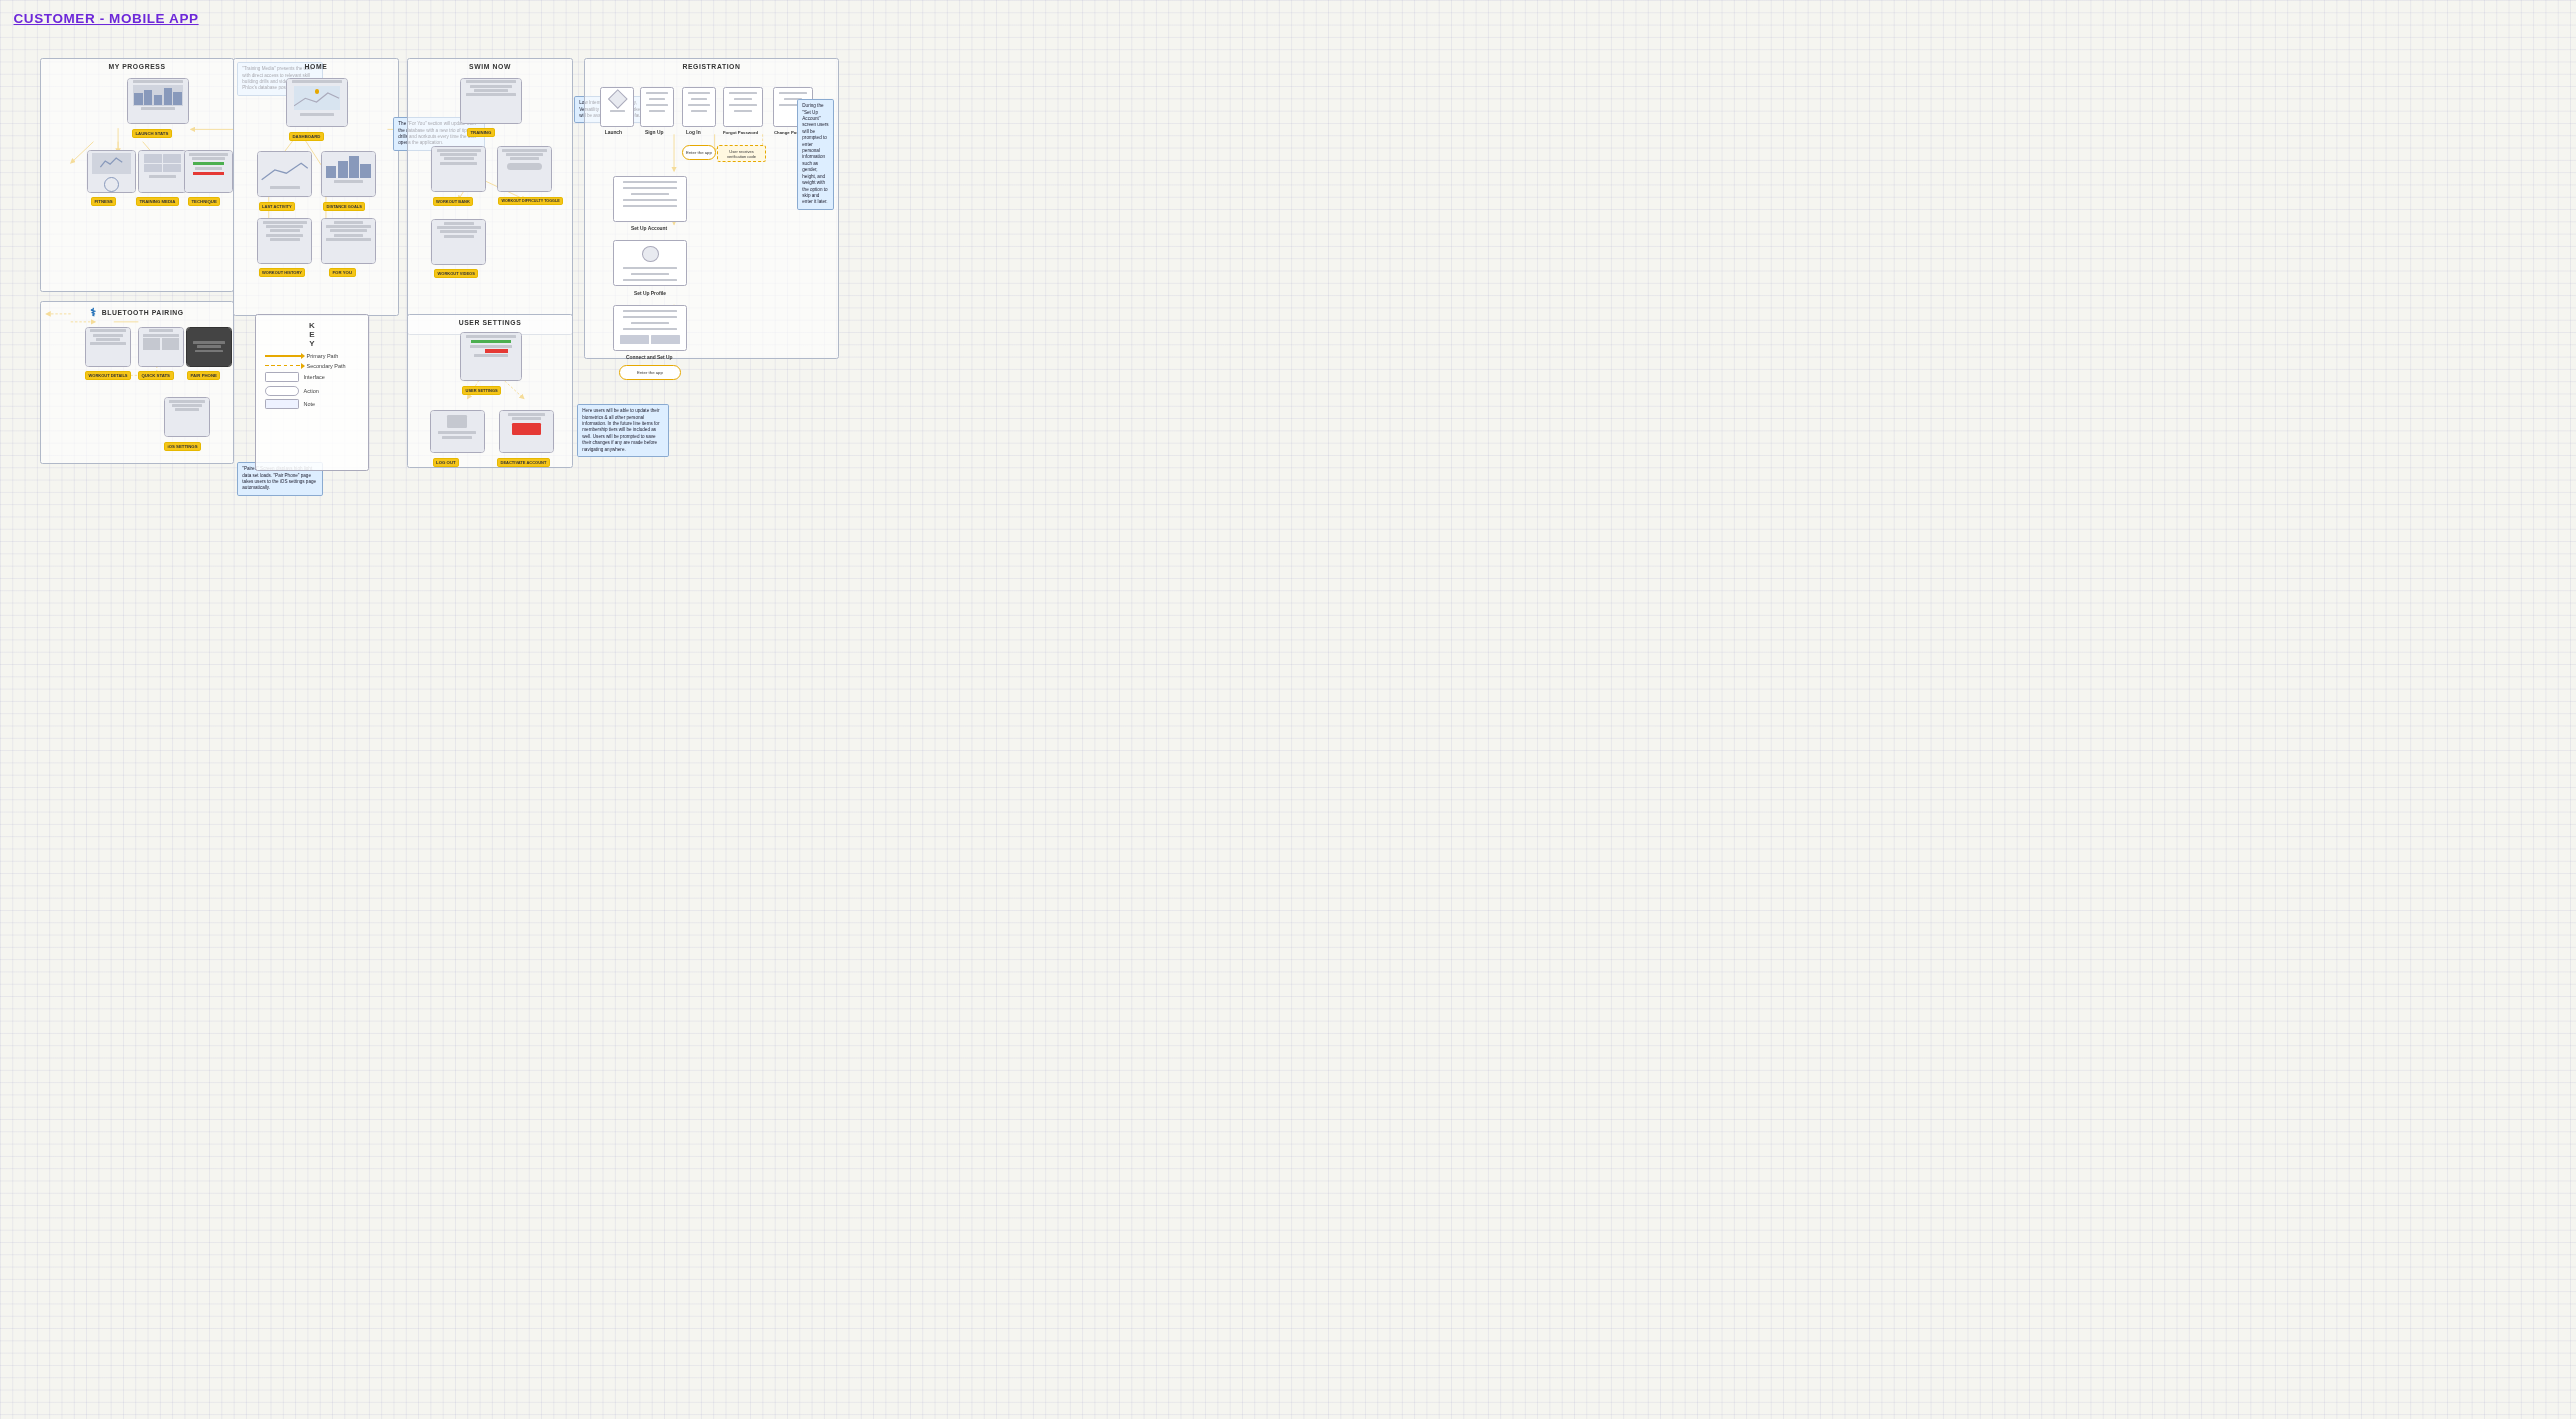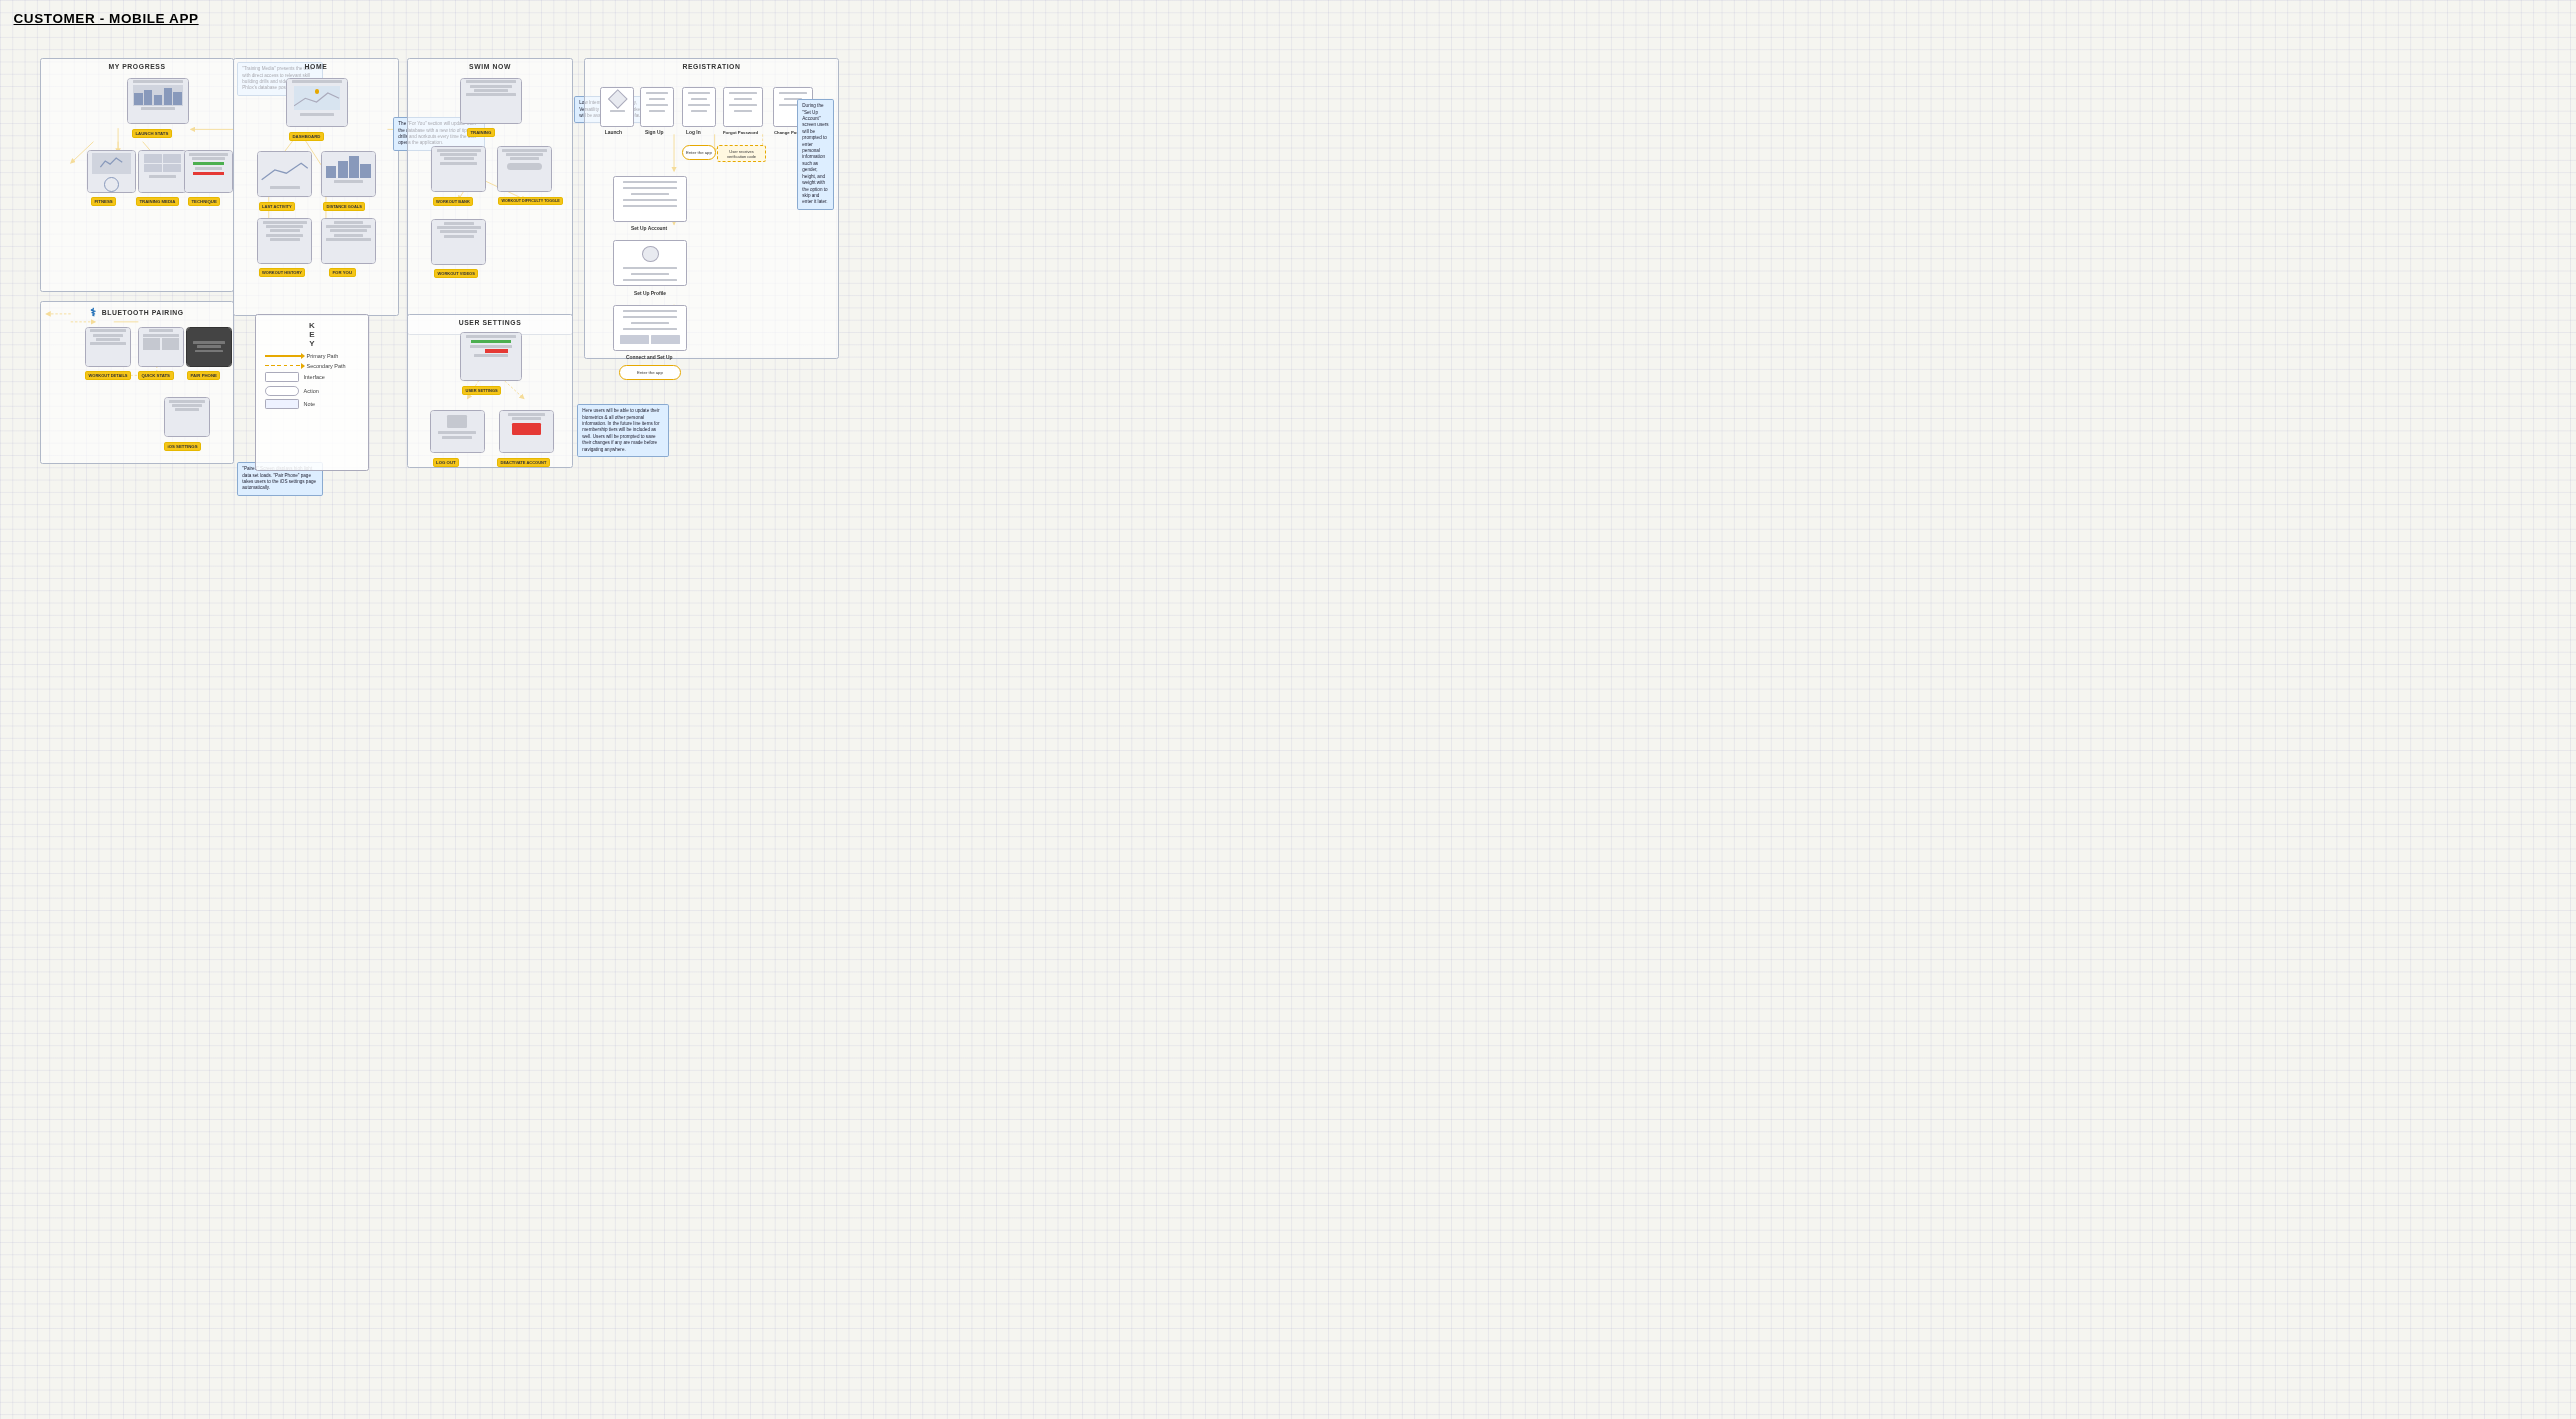--- a/index.html
+++ b/index.html
@@ -14,21 +14,21 @@
         linear-gradient(90deg, rgba(150,150,200,0.15) 0.6px, transparent 0.6px);
       background-size: 12.3px 12.3px;
     }
 
     .page-title {
       position: absolute;
       top: 11px;
       left: 13.5px;
       font-size: 13.5px;
       font-weight: bold;
-      color: #000000;
+      color: #6d28d9;
       text-decoration: underline;
       letter-spacing: 0.6px;
       text-align: right;
     }
 
     
     .section-box {
       position: absolute;
       border: 0.9px solid #b0b8c8;
       border-radius: 2.5px;

